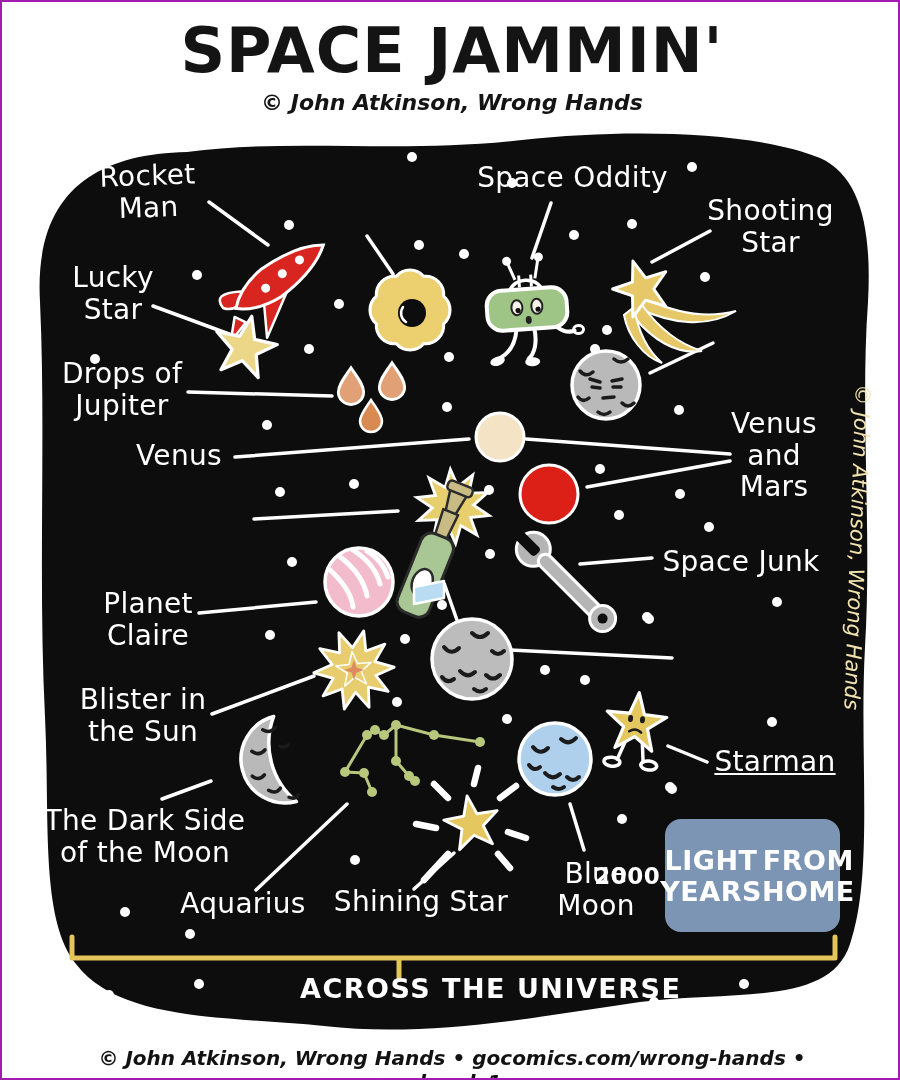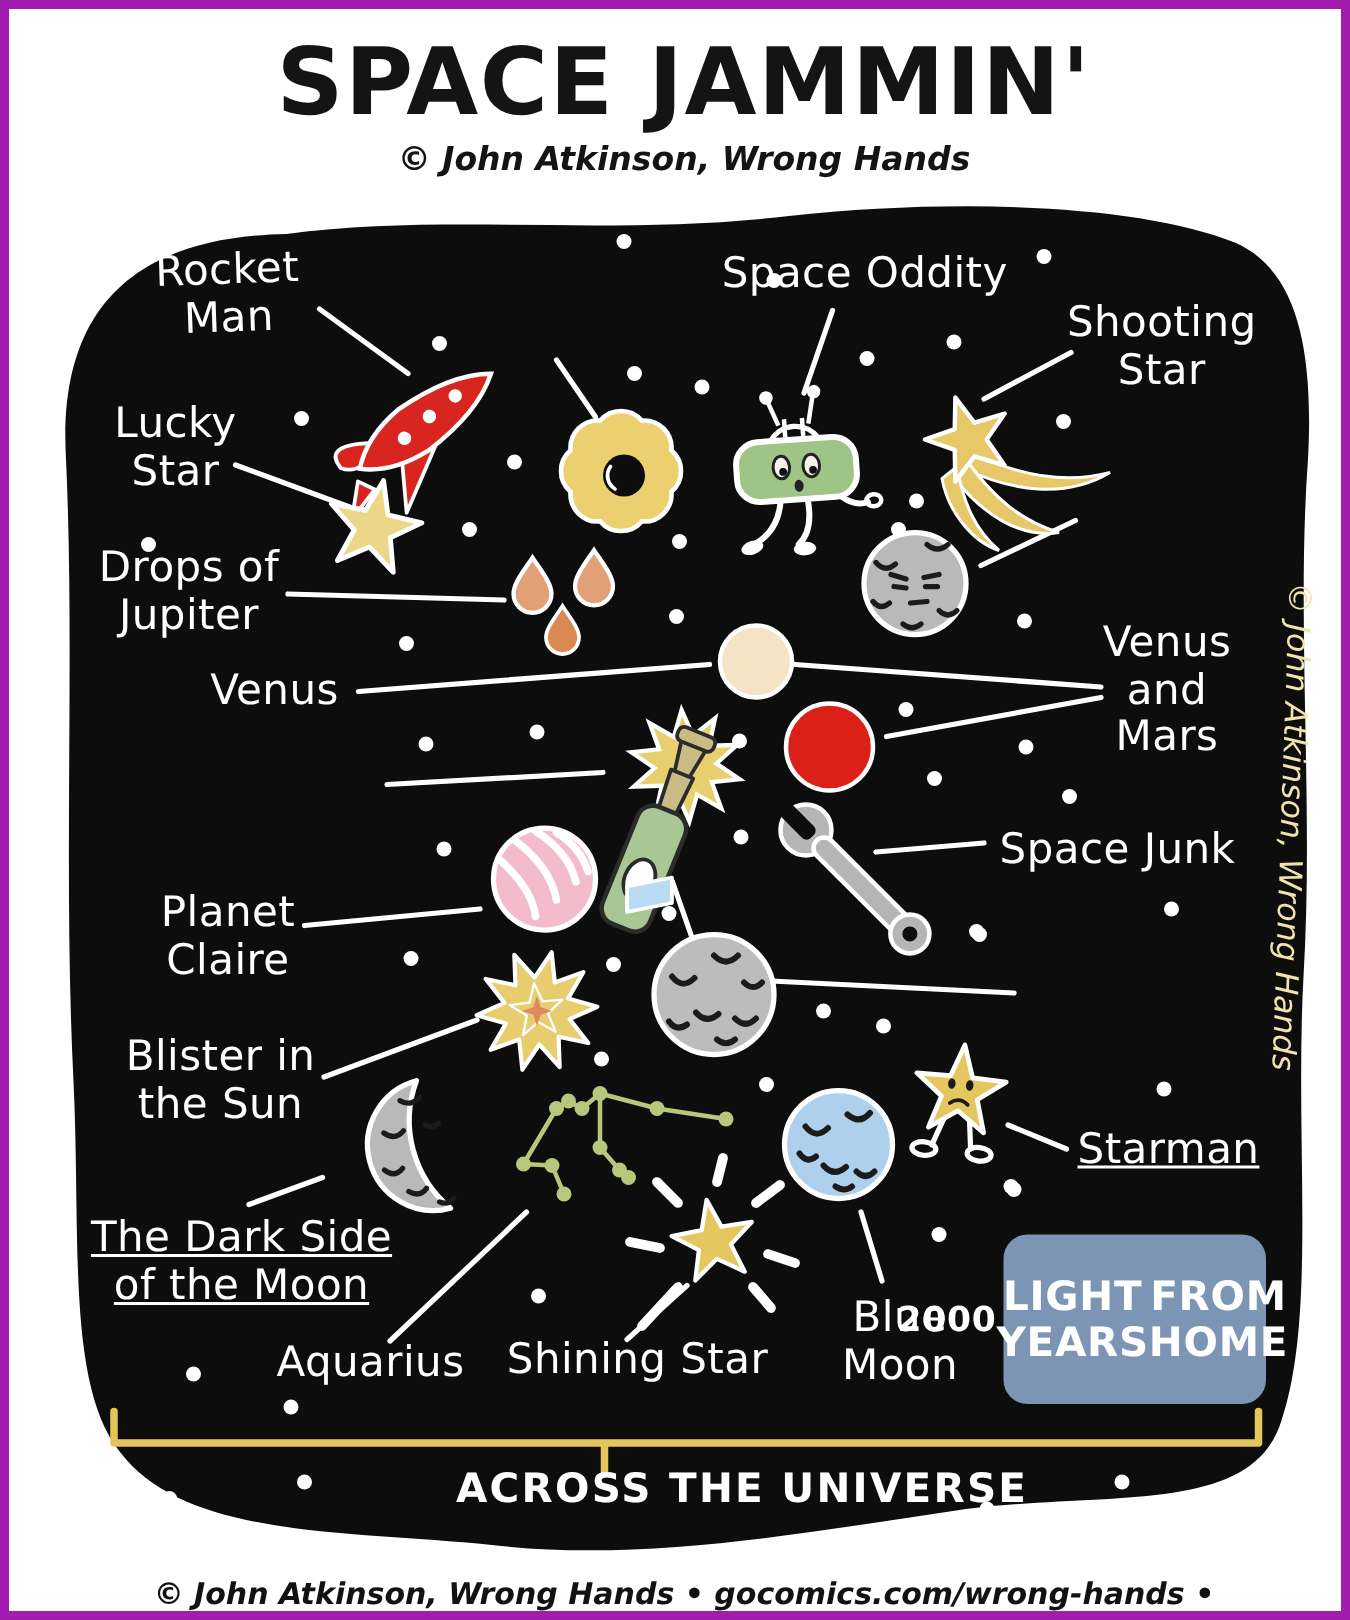--- a/index.html
+++ b/index.html
@@ -1,19 +1,19 @@
 <!DOCTYPE html>
 <html><head>
 <meta charset="utf-8">
 <style>
   * { margin:0; padding:0; box-sizing:border-box; }
   body { background:#ffffff; font-family:"DejaVu Sans", sans-serif; }
   #stage {
     position:relative; width:900px; height:1080px; background:#ffffff;
-    border:6px solid #a21caf; overflow:hidden;padding-left:30px;
+    border:2px solid #a21caf; overflow:hidden;padding-left:30px;
   }
   #scene-svg { position:absolute; left:0; top:0; z-index:1; }
   .hdr { position:absolute; left:0; width:900px; text-align:center; color:#141414; z-index:3; }
   #page-title { top:12px; font-size:62px; font-weight:900; letter-spacing:1px; }
   #page-credit { top:88px; font-size:22px; font-weight:600; font-style:oblique; }
   .lbl {
     position:absolute; z-index:2; color:#ffffff; font-size:28px; line-height:1.13;
     text-align:center; white-space:pre-line; letter-spacing:0.3px;
   }
   #lbl-rocket-man    { left:82px;  top:158px; width:128px; transform:rotate(-2deg); }
@@ -24,21 +24,21 @@
   #lbl-bad-moon      { left:698px; top:296px; width:168px; }
   #lbl-drops         { left:50px;  top:356px; width:140px; }
   #lbl-venus         { left:118px; top:438px; width:118px; }
   #lbl-venus-mars    { left:716px; top:406px; width:112px; }
   #lbl-champagne     { left:72px;  top:492px; width:180px; }
   #lbl-space-junk    { left:650px; top:544px; width:178px; }
   #lbl-planet-claire { left:83px;  top:586px; width:126px; }
   #lbl-man-moon      { left:658px; top:628px; width:158px; }
   #lbl-blister       { left:66px;  top:682px; width:150px; }
   #lbl-starman       { left:702px; top:744px; width:142px;text-decoration:underline; }
-  #lbl-dark-side     { left:46px;  top:803px; width:218px;text-decoration:underline; }
+  #lbl-dark-side     { left:34px;  top:803px; width:218px; }
   #lbl-aquarius      { left:172px; top:886px; width:138px; }
   #lbl-shining-star  { left:328px; top:884px; width:182px; }
   #lbl-blue-moon     { left:544px; top:856px; width:100px; }
   #lbl-across {
     left:250px; top:972px; width:300px; font-weight:800; font-size:27px;
     letter-spacing:1.5px; white-space:nowrap; text-align:center;margin-left:48px;
   }
   #side-credit {
     position:absolute; left:688px; top:531px; width:330px; height:28px; z-index:2;
     transform:rotate(92deg); transform-origin:center; color:#f2e3ae;

